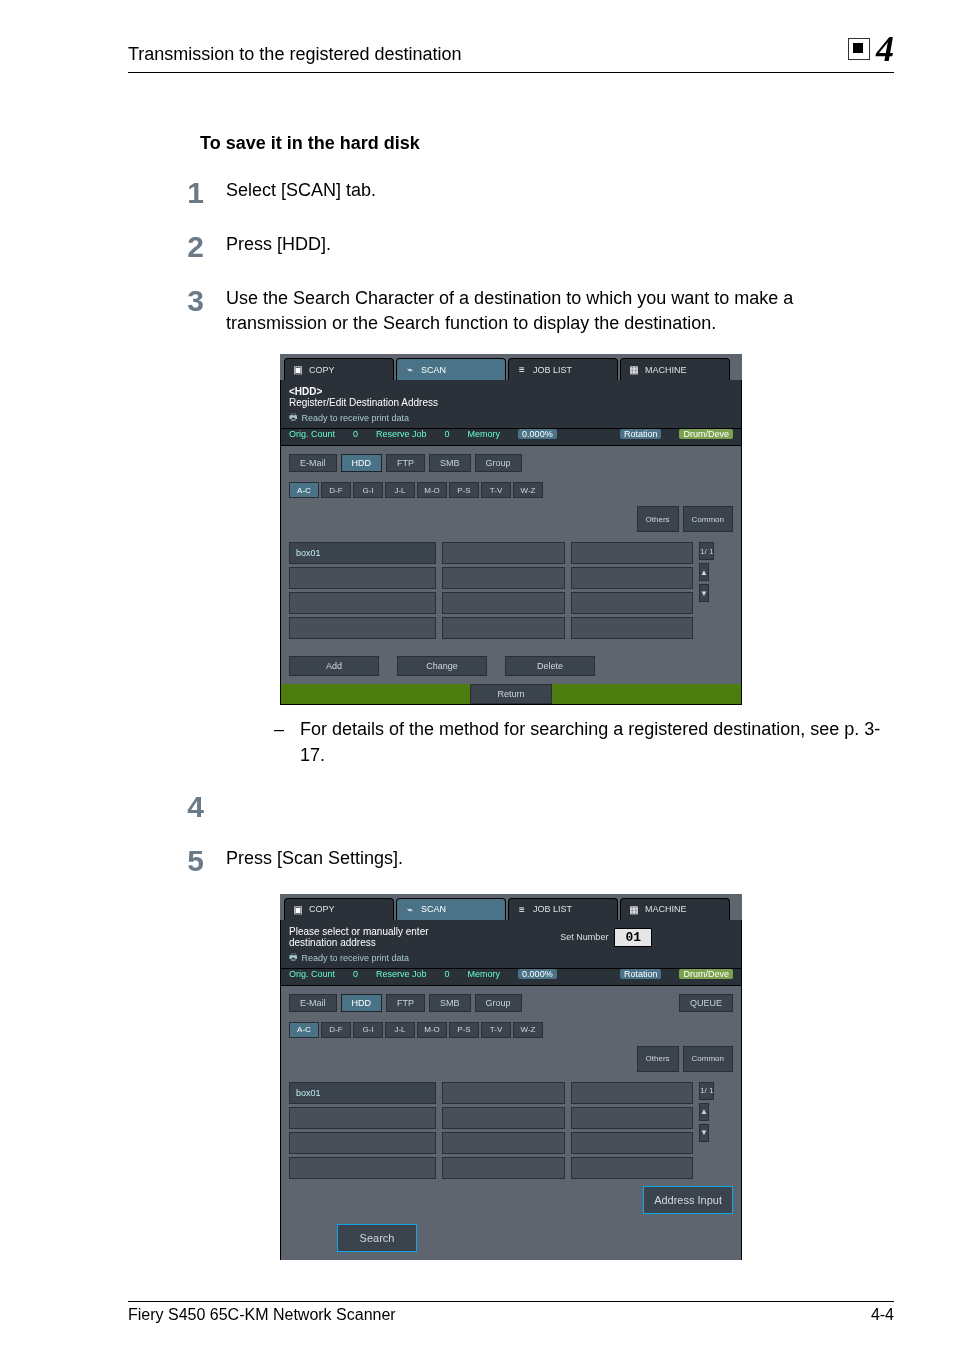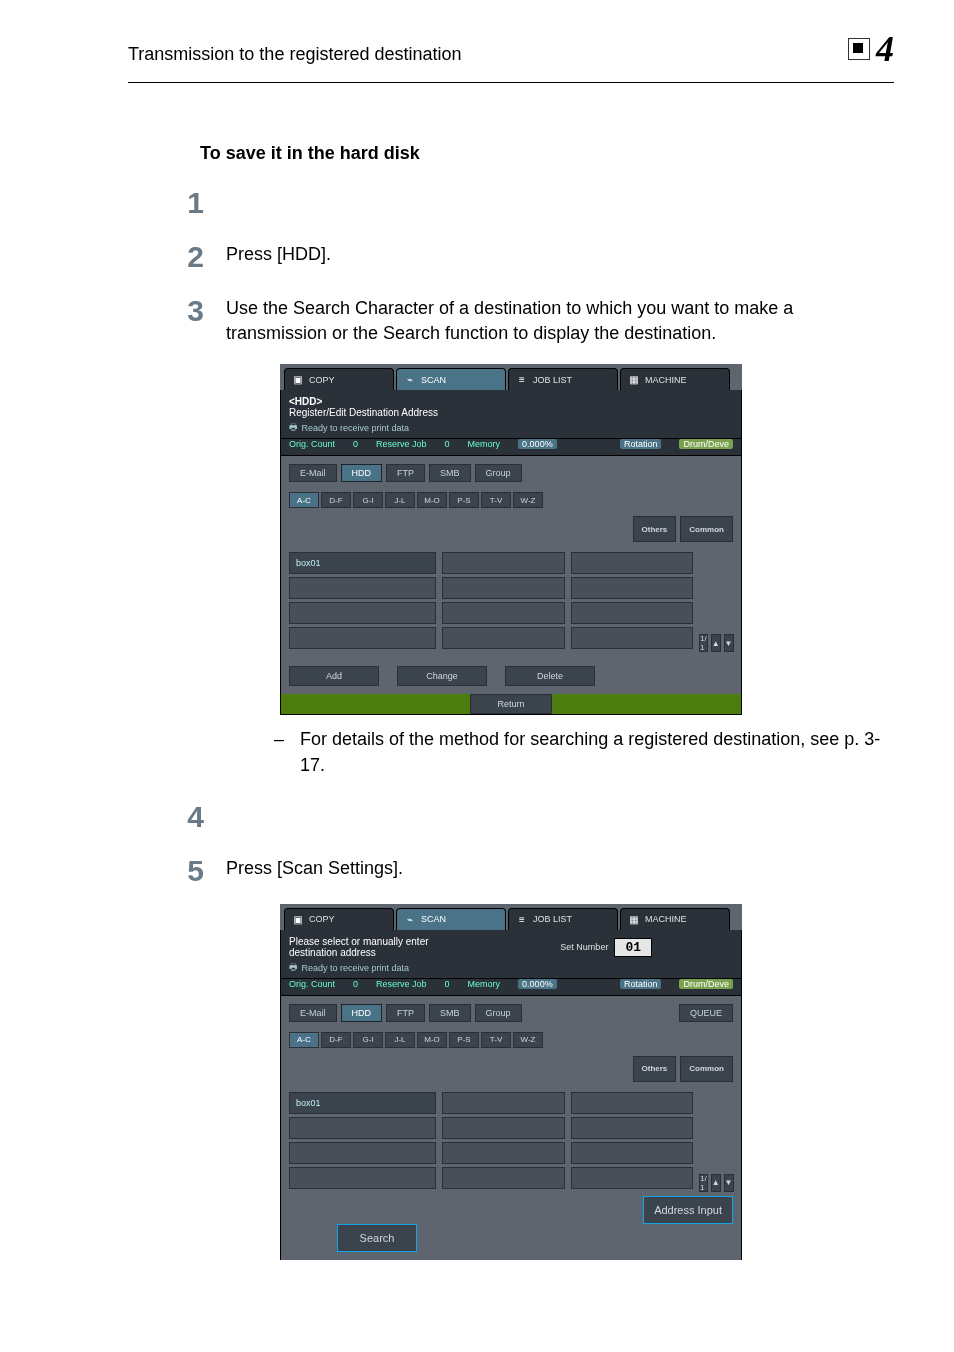--- a/index.html
+++ b/index.html
@@ -1,18 +1,18 @@
 <!DOCTYPE html>
 <html><head>
 <meta charset="utf-8">
 <style>
   * { box-sizing: border-box; margin: 0; padding: 0; }
   html, body { width: 954px; height: 1352px; background: #fff; font-family: Arial, Helvetica, sans-serif; color: #000; }
   .page { width: 954px; height: 1352px; position: relative; padding: 28px 60px 0 128px; }
-  .header-row { display: flex; align-items: baseline; justify-content: space-between; border-bottom: 1px solid #000; padding-bottom: 12px; }
+  .header-row { display: flex; align-items: baseline; justify-content: space-between; border-bottom: 1px solid #000; padding-bottom: 2px; }
   .header-title { font-size: 18px; color: #000; }
   .header-right { display: flex; align-items: center; gap: 6px; }
   .rule-bullet { width: 22px; height: 22px; border: 1px solid #333; position: relative; background:#fff; }
   .rule-bullet::before { content:""; position:absolute; left:4px; top:4px; width:10px; height:10px; background:#000; }
   .rule-num { font-family: Georgia, 'Times New Roman', serif; font-size: 36px; font-style: italic; font-weight: bold; }
   .section-h { font-weight: bold; font-size: 18px; margin-top: 60px; margin-left: 72px; }
   .steps { margin-top: 16px; margin-left: 48px; }
   .step { display: flex; gap: 22px; margin-top: 24px; align-items: flex-start; }
   .step-num { font-family: Arial, sans-serif; font-size: 30px; font-weight: bold; color: #6b7a87; width: 28px; text-align:right; flex-shrink:0; line-height:1; }
   .step-body { font-size: 18px; line-height: 1.4; flex:1; }
@@ -33,26 +33,26 @@
   .statusrow span.lbl { color:#6fc; }
   .statusrow .chip { background:#4a7387; color:#fff; padding:0 4px; border-radius:2px; }
   .body1 { background:#5f656e; padding:8px; border-left:1px solid #000; border-right:1px solid #000; }
   .subtabs { display:flex; gap:4px; }
   .subtab { height:18px; padding:0 10px; display:flex; align-items:center; justify-content:center; background:#3b434d; border:1px solid #2a2f36; color:#c8d3d7; }
   .subtab.active { background:#4a7387; color:#fff; border:1px solid #1c2227; }
   .alpha { display:flex; gap:2px; margin-top:10px; }
   .alpha .ab { width:30px; height:16px; background:#3b434d; border:1px solid #2a2f36; display:flex; align-items:center; justify-content:center; font-size:8px; color:#cfd8dc; }
   .alpha .ab.active { background:#4a7387; color:#fff; }
   .right-pills { display:flex; gap:4px; justify-content:flex-end; margin-top:8px; }
-  .pill { height:26px; padding:12px 8px; background:#3b434d; border:1px solid #2a2f36; display:flex; align-items:center; font-size:8px; color:#cfd8dc;font-weight:bold; }
+  .pill { height:26px; padding:12px 8px; background:#3b434d; border:1px solid #2a2f36; display:flex; align-items:center; font-size:8px; color:#cfd8dc; }
   .listarea { margin-top:10px; display:flex; gap:6px; }
   .list { flex:1; }
   .list .row { height:22px; background:#3b434d; border:1px solid #2a2f36; margin-bottom:3px; display:flex; align-items:center; padding:0 6px; color:#bfeef6; font-size:9px; }
   .list .row.empty { background:#484f58; }
-  .pager { width:34px; display:flex; flex-direction:row; gap:3px; align-items:flex-end; }
+  .pager { width:34px; display:flex; flex-direction:column; gap:3px; align-items:flex-start; }
   .pager .pg { height:18px; background:#3b434d; border:1px solid #2a2f36; display:flex; align-items:center; justify-content:center; font-size:8px; color:#cfd8dc; }
   .action-row { display:flex; gap:18px; margin-top:14px; }
   .action-row .abtn { width:90px; height:20px; background:#3b434d; border:1px solid #2a2f36; display:flex; align-items:center; justify-content:center; color:#cfd8dc; font-size:9px; }
   .footer-bar { background:#4d7c0f; display:flex; justify-content:center; border:1px solid #000; border-top:none; }
   .footer-bar .ret { width:82px; height:20px; background:#3b434d; border:1px solid #2a2f36; display:flex; align-items:center; justify-content:center; color:#cfd8dc; font-size:9px; }
 
   
   .setnum { position:absolute; right:90px; top:34px; display:flex; align-items:center; gap:6px; }
   .setnum-box { background:#e6e6e6; color:#000; font-family:"Courier New",monospace; font-weight:bold; font-size:13px; padding:1px 10px; border:1px solid #000; }
   .addr-in { height:28px; padding:0 10px; background:#3b434d; border:1px solid #0ea5e9; display:inline-flex; align-items:center; color:#cfd8dc; font-size:11px; }
@@ -71,20 +71,21 @@
       <span class="rule-num">4</span>
     </div>
   </div>
 
   <div class="section-h">To save it in the hard disk</div>
 
   <div class="steps">
 
     <div class="step">
       <div class="step-num">1</div>
+      <div class="step-body">Select [SCAN] tab.</div>
     </div>
 
     <div class="step">
       <div class="step-num">2</div>
       <div class="step-body">Press [HDD].</div>
     </div>
 
     <div class="step">
       <div class="step-num">3</div>
       <div class="step-body">Use the Search Character of a destination to which you want to make a transmission or the Search function to display the destination.</div>
@@ -289,22 +290,26 @@
           </div>
           <div class="pager">
             <div class="pg">1/ 1</div>
             <div class="pg">▲</div>
             <div class="pg">▼</div>
           </div>
         </div>
         <div style="display:flex; justify-content:flex-end; margin-top:4px;">
           <div class="addr-in">Address Input</div>
         </div>
-        <div style="margin-top:0;padding-left:48px;">
+        <div style="margin-top:10px;padding-left:48px;">
           <div class="addr-in" style="width:80px; justify-content:center;">Search</div>
         </div>
       </div>
     </div>
 
   </div>
 
+  <div class="footer">
+    <span>Fiery S450 65C-KM Network Scanner</span>
+    <span>4-4</span>
+  </div>
 
 </div>
 
 </body></html>

